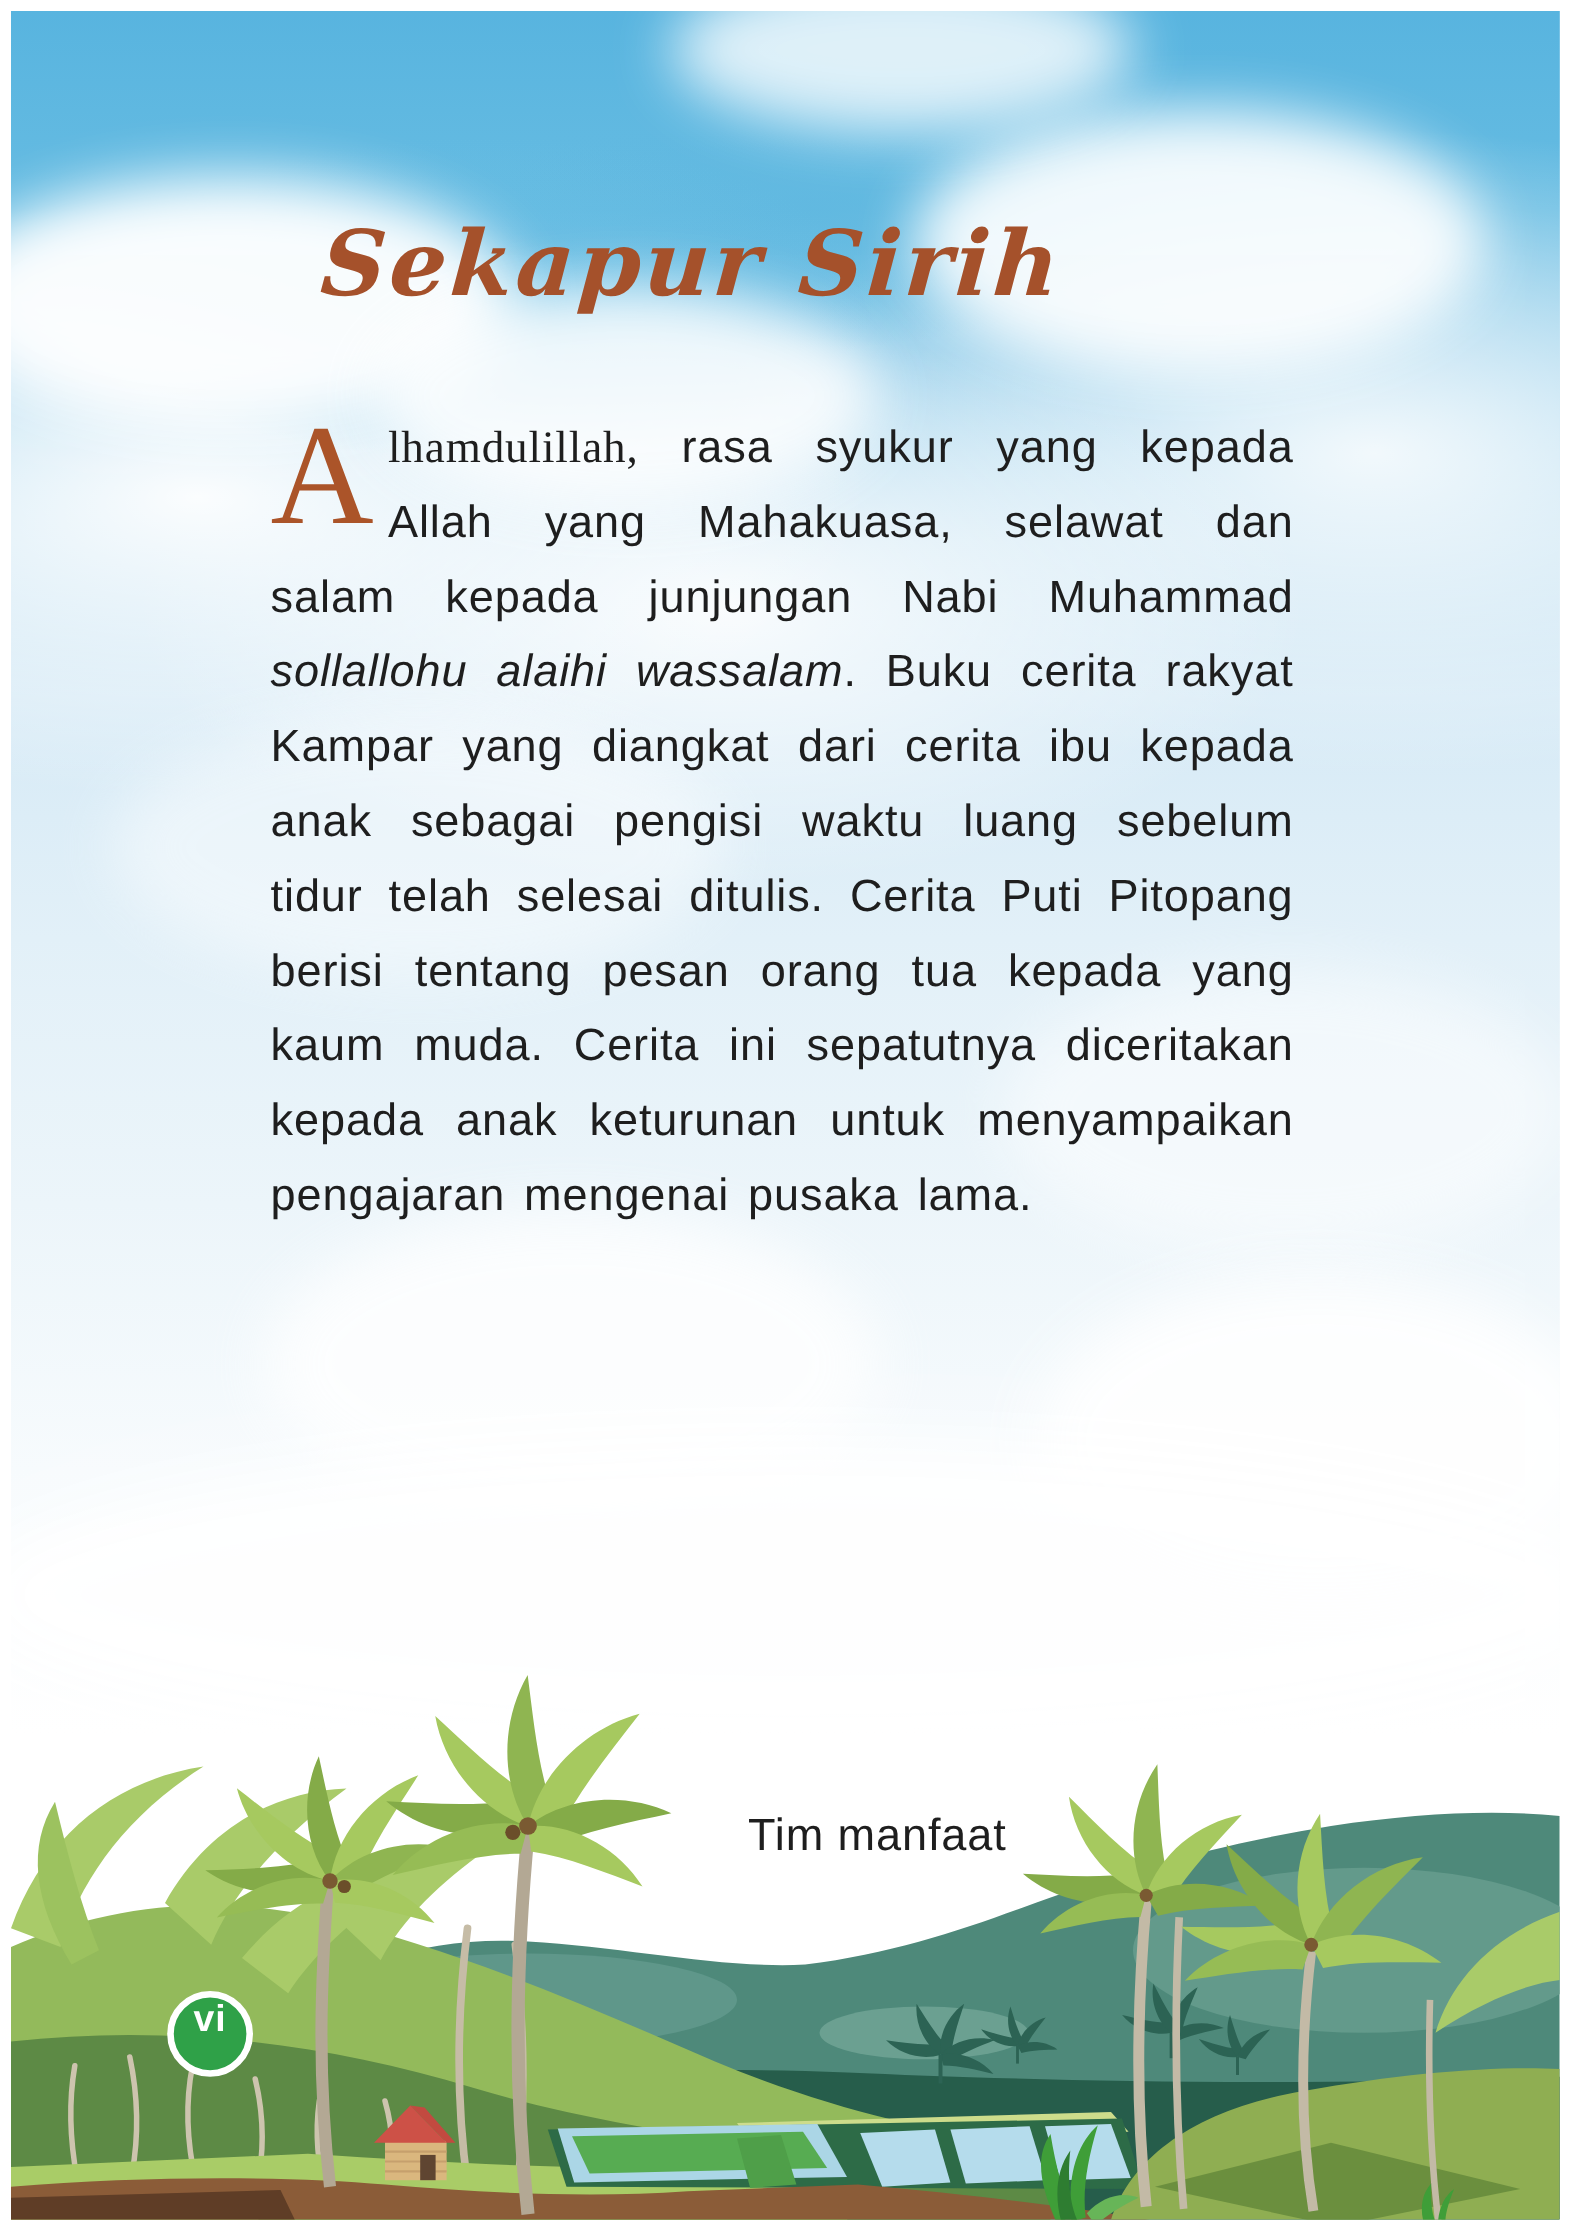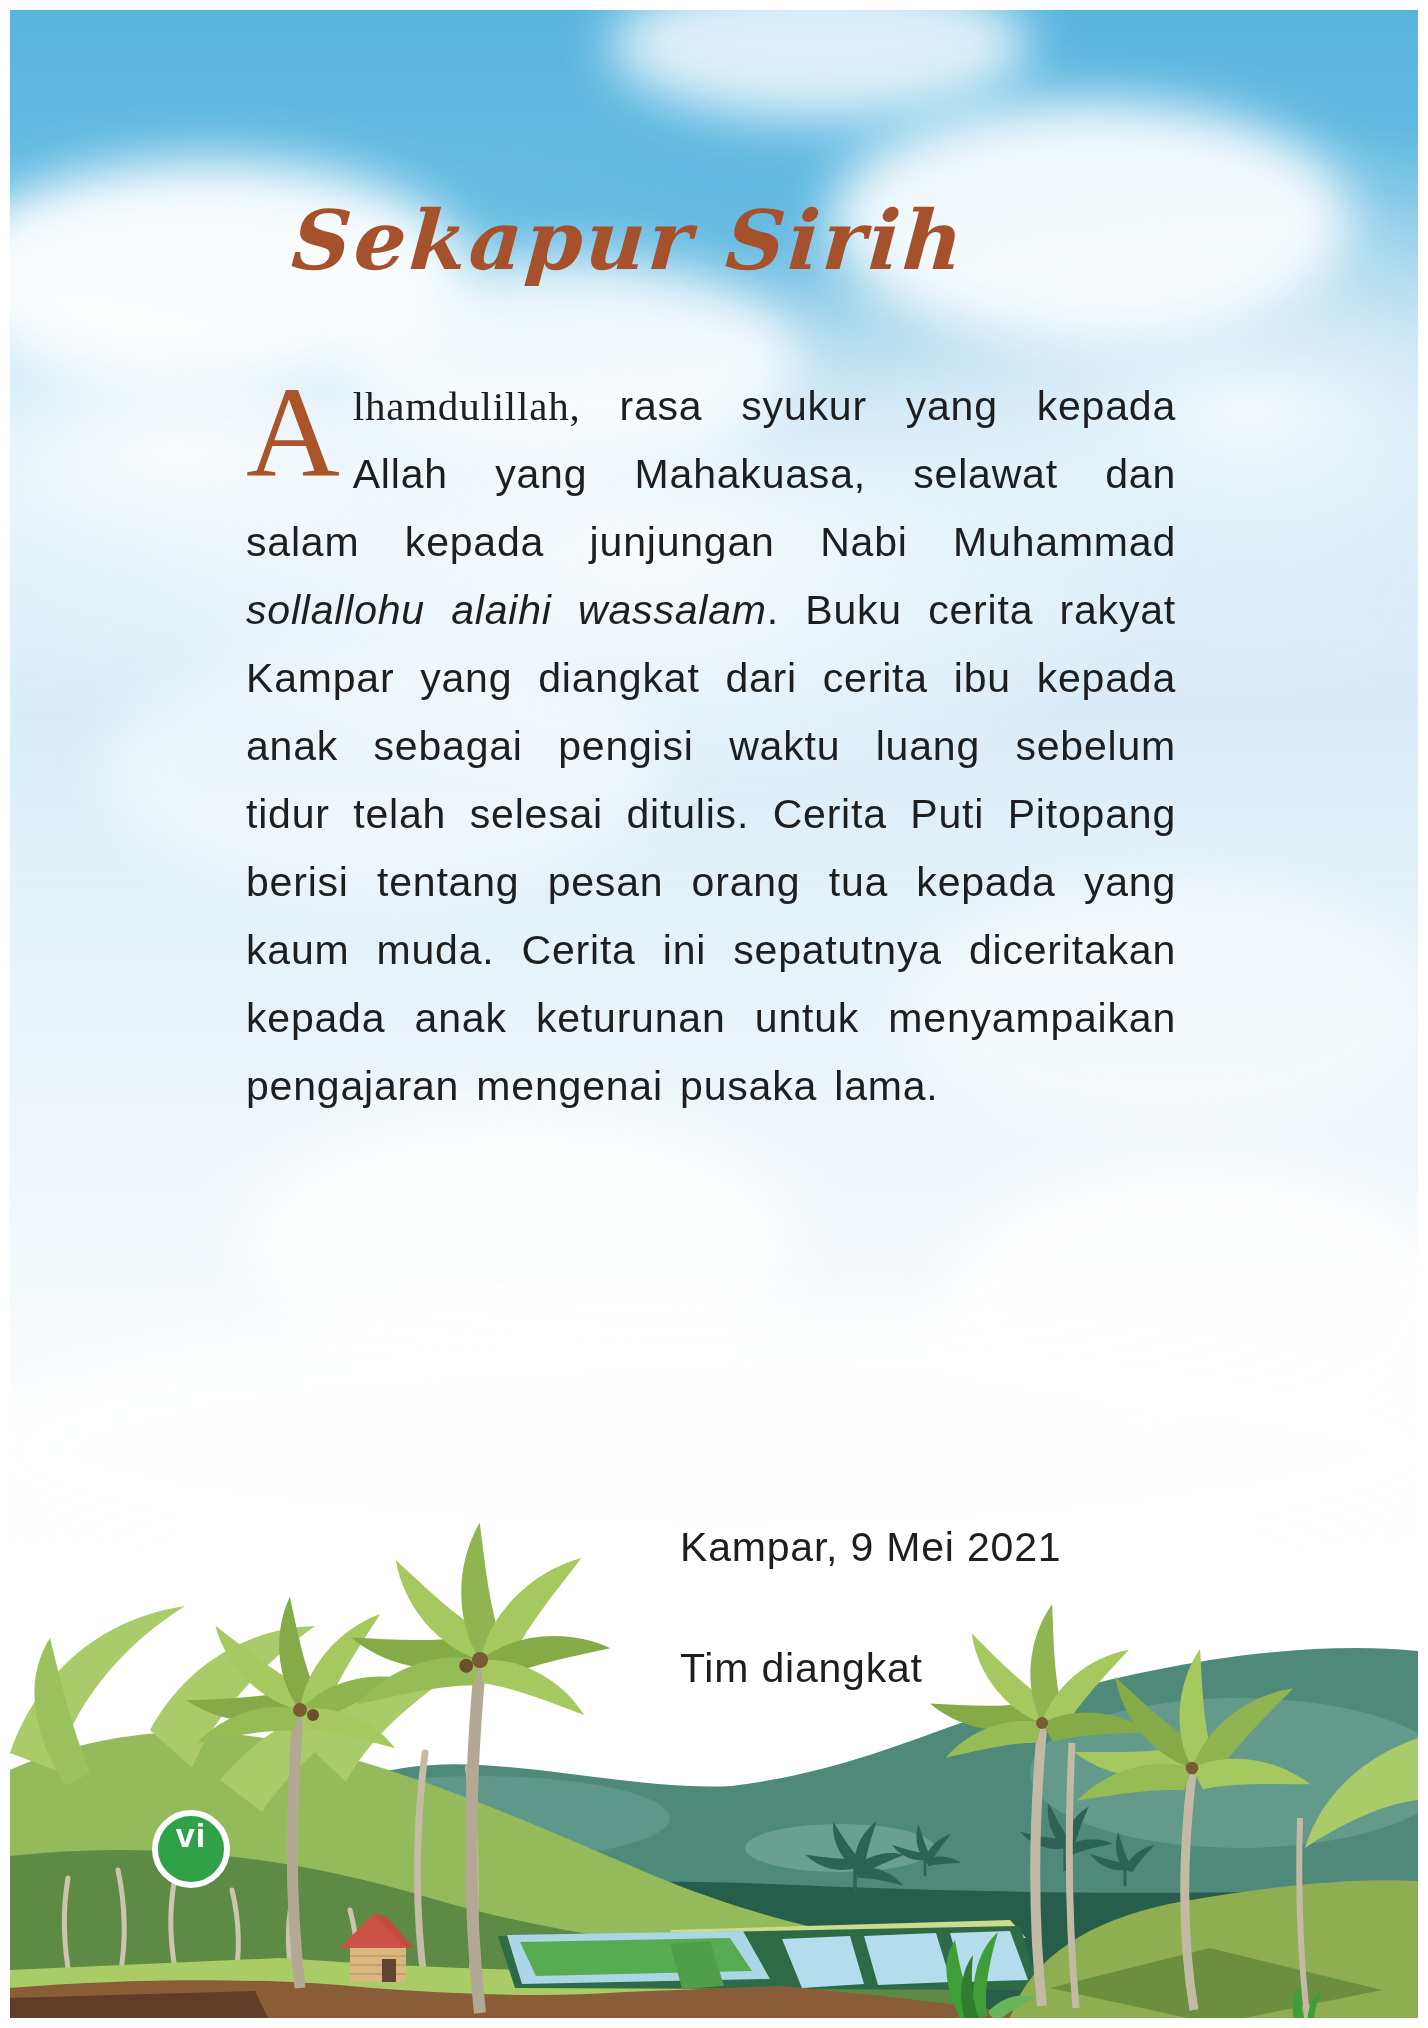--- a/index.html
+++ b/index.html
@@ -250,19 +250,18 @@
       </g>
     </svg>
   </div>
 
   <div class="title">Sekapur Sirih</div>
 
   <div class="bodytext">
     <p><span class="dropcap">A</span><span class="serif-lead">lhamdulillah,</span><span> rasa syukur yang kepada Allah yang Mahakuasa, selawat dan salam kepada junjungan Nabi Muhammad </span><span class="it">sollallohu alaihi wassalam</span><span>. Buku cerita rakyat Kampar yang diangkat dari cerita ibu kepada anak sebagai pengisi waktu luang sebelum tidur telah selesai ditulis. Cerita Puti Pitopang berisi tentang pesan orang tua kepada yang kaum muda. Cerita ini sepatutnya diceritakan kepada anak keturunan untuk menyampaikan pengajaran mengenai pusaka lama.</span></p>
   </div>
 
-  <div class="signature">Kampar, 9 Mei 2021</div>
-  <div class="sig-author">Tim diangkat</div>
+  <div class="sig-author">Tim manfaat</div>
 
   <div class="badge">
     <span>vi</span>
   </div>
 </div>
 
 </body></html>

